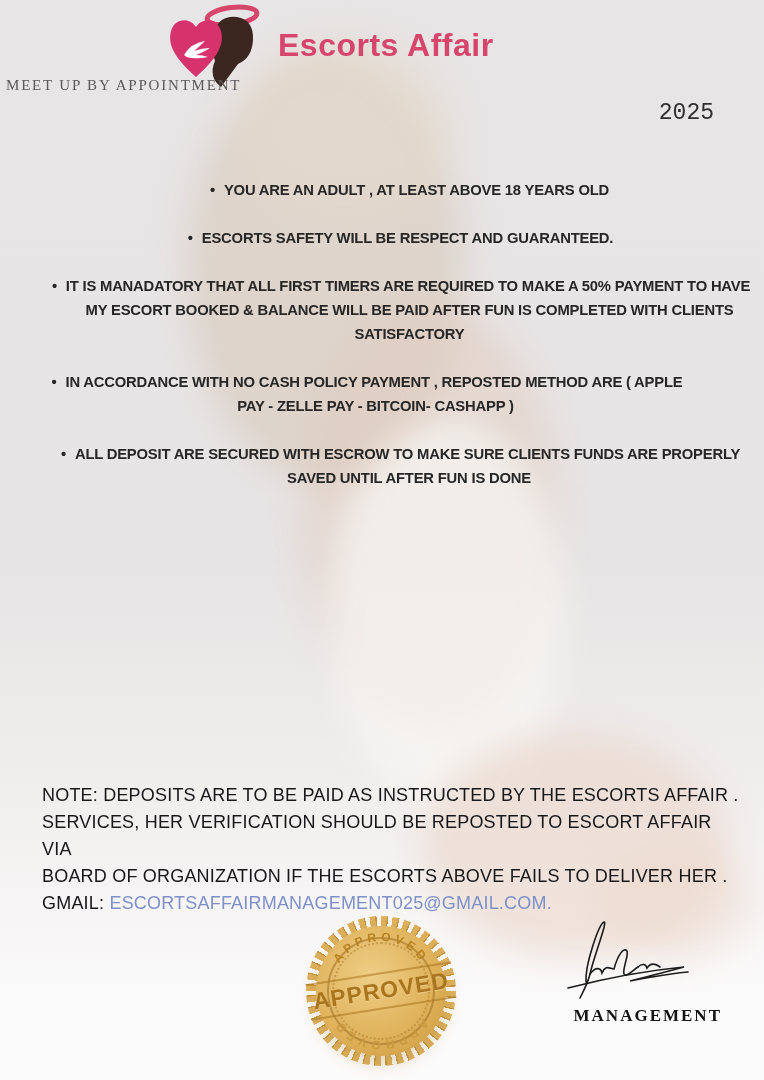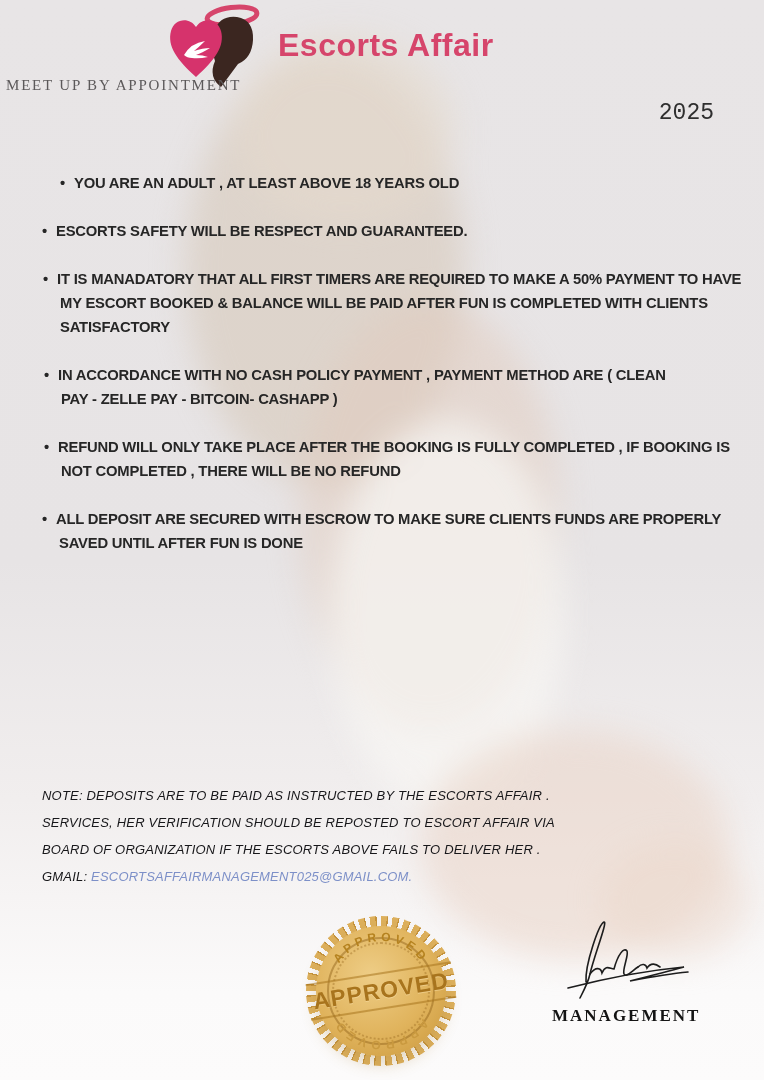--- a/index.html
+++ b/index.html
@@ -23,50 +23,50 @@
   .brand-title{margin-left:14px;font-size:32px;font-weight:bold;letter-spacing:.5px;color:#d6456b;}
 
   .tagline{position:absolute;left:6px;top:77px;font-family:Liberation Serif, serif;
     font-size:15px;letter-spacing:1.8px;color:#5c595a;text-align:right;}
   .year{position:absolute;right:50px;top:72px;font-family:Liberation Mono, monospace;
     font-size:23px;color:#2f2f2f;margin-top:28px;}
 
   .heading{position:absolute;left:0;right:0;top:120px;text-align:center;
     font-size:17px;font-weight:800;letter-spacing:2.2px;color:#d92e6e;}
 
-  .terms{position:absolute;left:0;top:162px;width:736px;margin:9px;padding:0;list-style:none;}
+  .terms{position:absolute;left:0;top:162px;width:736px;margin:16px;padding:0;list-style:none;text-align:center;}
   .terms li{
     position:relative;font-size:14.8px;font-weight:bold;line-height:24px;margin-bottom:24px;
     padding-left:36px;text-indent:-17px;color:#262626;letter-spacing:-.2px;
   }
   .terms li::before{content:"•";padding-right:9px;}
   .t1{margin-left:32px;} .t2{margin-left:38px;} .t3{margin-left:44px;}
   .t4{margin-left:14px;} .t5{margin-left:14px;} .t6{margin-left:18px;}
   .t7{margin-left:15px;margin-bottom:25px;} .t8{margin-left:16px;max-width:615px;}
   .t9{margin-left:16px;margin-bottom:29px;} .t10{margin-left:14px;}
 
-  .note{position:absolute;left:42px;top:782px;width:700px;font-size:13px;line-height:27px;
-    color:#17171a;letter-spacing:.2px;font-style:italic;}
+  .note{position:absolute;left:42px;top:782px;width:700px;font-size:18px;line-height:27px;
+    color:#17171a;letter-spacing:.2px;}
   .email{color:#7d90c8;text-decoration:none;cursor:pointer;}
 
   .seal{position:absolute;left:306px;top:916px;width:150px;height:150px;}
   .seal-burst{position:absolute;inset:0;border-radius:50%;
     background:repeating-conic-gradient(#ddb05c 0deg 4.5deg,#c5933b 4.5deg 5.5deg,transparent 5.5deg 9deg);}
   .seal-disc{position:absolute;inset:10px;border-radius:50%;
     background:radial-gradient(circle at 42% 38%,#eecd86 0%,#e0b35c 55%,#c89539 100%);
     box-shadow:0 8px 16px rgba(170,130,60,.30);}
   .seal-ring1{position:absolute;inset:21px;border:2px solid rgba(150,103,30,.5);border-radius:50%;}
   .seal-ring2{position:absolute;inset:26px;border:2px dotted rgba(150,103,30,.38);border-radius:50%;}
   .seal-arcs{position:absolute;inset:0;}
   .seal-stamp{position:absolute;left:50%;top:50%;transform:translate(-50%,-50%) rotate(-9deg);
     font-size:23px;font-weight:800;letter-spacing:1px;color:#a8741d;
     border-top:2px solid rgba(168,116,29,.55);border-bottom:2px solid rgba(168,116,29,.55);
     padding:3px 5px;white-space:nowrap;text-shadow:0 1px 0 rgba(255,235,190,.4);}
 
-  .sig-block{position:absolute;left:552px;top:912px;width:170px;text-align:left;}
+  .sig-block{position:absolute;left:552px;top:912px;width:170px;text-align:right;}
   .management{margin-top:2px;font-family:"Liberation Serif",serif;font-weight:bold;
     font-size:17px;letter-spacing:2px;color:#141414;}
 </style>
 </head>
 <body>
 
 <div class="page">
 
   <div class="bg-figure">
     <div class="blob hair1"></div>
@@ -94,22 +94,21 @@
     </div>
 
     <div class="tagline">MEET UP BY APPOINTMENT</div>
     <div class="year">2025</div>
 
 
     <ul class="terms">
       <li class="t1">YOU ARE AN ADULT , AT LEAST ABOVE 18 YEARS OLD</li>
       <li class="t4">ESCORTS SAFETY WILL BE RESPECT AND GUARANTEED.</li>
       <li class="t7">IT IS MANADATORY THAT ALL FIRST TIMERS ARE REQUIRED TO MAKE A 50% PAYMENT TO HAVE MY ESCORT BOOKED &amp; BALANCE WILL BE PAID AFTER FUN IS COMPLETED WITH CLIENTS SATISFACTORY</li>
-      <li class="t8">IN ACCORDANCE WITH NO CASH POLICY PAYMENT , PAYMENT METHOD ARE ( CLEAN PAY - ZELLE PAY - BITCOIN- CASHAPP )</li>
-      <li class="t9">REFUND WILL ONLY TAKE PLACE AFTER THE BOOKING IS FULLY COMPLETED , IF BOOKING IS NOT COMPLETED , THERE WILL BE NO REFUND</li>
+      <li class="t8">IN ACCORDANCE WITH NO CASH POLICY PAYMENT , REPOSTED METHOD ARE ( APPLE PAY - ZELLE PAY - BITCOIN- CASHAPP )</li>
       <li class="t10">ALL DEPOSIT ARE SECURED WITH ESCROW TO MAKE SURE CLIENTS FUNDS ARE PROPERLY SAVED UNTIL AFTER FUN IS DONE</li>
     </ul>
 
     <div class="note">
       <div>NOTE: DEPOSITS ARE TO BE PAID AS INSTRUCTED BY THE ESCORTS AFFAIR .</div>
       <div>SERVICES, HER VERIFICATION SHOULD BE REPOSTED TO ESCORT AFFAIR VIA</div>
       <div>BOARD OF ORGANIZATION IF THE ESCORTS ABOVE FAILS TO DELIVER HER .</div>
       <div>
         <span>GMAIL: </span><span class="email">ESCORTSAFFAIRMANAGEMENT025@GMAIL.COM.</span>
       </div>

